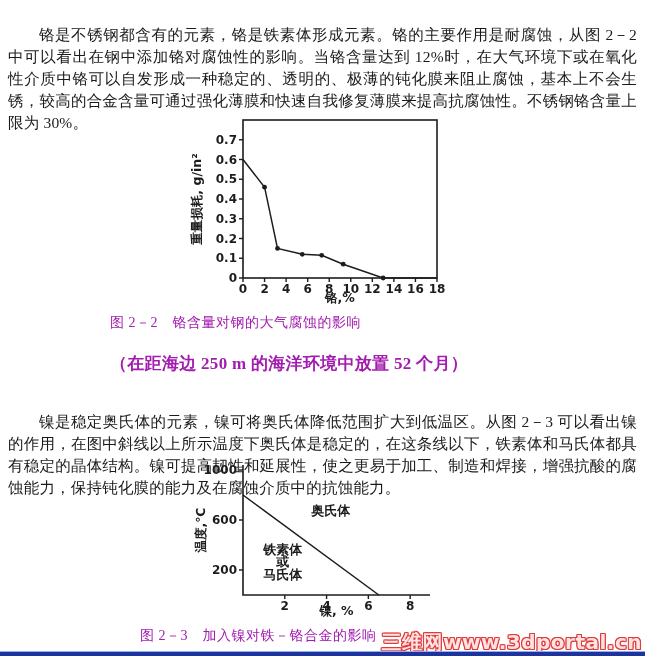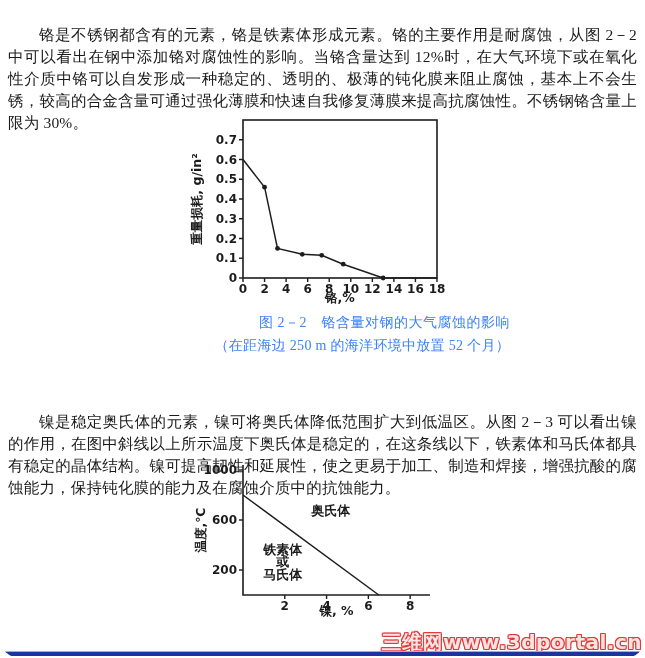--- a/index.html
+++ b/index.html
@@ -3,43 +3,42 @@
 <meta charset="utf-8">
 <style>
   html,body{margin:0;padding:0;background:#ffffff;}
   .page{
     position:relative;
     width:645px;height:658px;
     background:#ffffff;
     font-family:"Liberation Serif","DejaVu Serif",serif;
     color:#1c1c1c;
     overflow:hidden;
-    border-radius:20px;
   }
   .para{
     position:absolute;left:8px;right:8px;
     font-size:15.5px;line-height:22px;
     text-align:justify;text-indent:2em;
     color:#1a1a1a;
     letter-spacing:0.2px;
   }
   .para-1{top:8px;}
   .para-2{top:366px;margin-top:45px;}
   .chart-svg{position:absolute;}
   #chart1{left:185px;top:112px;width:275px;height:200px;}
   #chart2{left:185px;top:455px;width:280px;height:172px;}
   svg .tick{font:700 12px "DejaVu Sans","Liberation Sans",sans-serif;fill:#1c1c1c;}
   svg .axlab{font:700 12.5px "DejaVu Sans","Liberation Sans",sans-serif;fill:#1c1c1c;}
   svg .ann{font:700 13px "DejaVu Sans","Liberation Sans",sans-serif;fill:#1c1c1c;}
   .caption{
-    position:absolute;text-align:right;
-    font-size:14px;color:#3b82f6;letter-spacing:0.5px;
+    position:absolute;text-align:left;
+    font-size:14px;color:#a21caf;letter-spacing:0.5px;
   }
   .caption-1{left:110px;width:400px;top:314px;}
-  .caption-1 .sub{font-size:14px;margin-top:5px;letter-spacing:0.3px;}
+  .caption-1 .sub{font-size:17px;margin-top:20px;letter-spacing:0.3px;font-weight:bold;}
   .caption-2{left:140px;width:360px;top:627px;}
   .watermark{
     position:absolute;right:3px;top:629px;
     font-family:"DejaVu Sans","Liberation Sans",sans-serif;
     font-size:20px;font-weight:900;letter-spacing:0.5px;
     color:#ffe2e2;
     text-shadow:-1px 0 0 #e03a3a,1px 0 0 #e03a3a,0 -1px 0 #e03a3a,0 1px 0 #e03a3a,
                 -1px -1px 0 #e03a3a,1px 1px 0 #e03a3a,-1px 1px 0 #e03a3a,1px -1px 0 #e03a3a;
     white-space:nowrap;
   }
@@ -129,18 +128,21 @@
       <text x="52" y="19" text-anchor="end" class="tick">1000</text>
       <polyline points="58.0,40.0 193.8,140.0" fill="none" stroke="#1c1c1c" stroke-width="1.5"></polyline>
       <text x="145.75418994413408" y="60" text-anchor="middle" class="ann">奥氏体</text>
       <text x="97.69832402234637" y="98.75" text-anchor="middle" class="ann">铁素体</text>
       <text x="97.69832402234637" y="111.25" text-anchor="middle" class="ann">或</text>
       <text x="97.69832402234637" y="123.75" text-anchor="middle" class="ann">马氏体</text>
       <text x="151.5" y="160" text-anchor="middle" class="axlab">镍, %</text>
       <text text-anchor="middle" class="axlab" transform="translate(20,75) rotate(-90)">温度,℃</text>
     </svg>
 
+  <div class="caption caption-2">
+    <div>图 2－3　加入镍对铁－铬合金的影响</div>
+  </div>
 
   <div class="watermark">三维网www.3dportal.cn</div>
 
   <div class="bottom-bar"></div>
 
 </div>
 
 </body></html>

